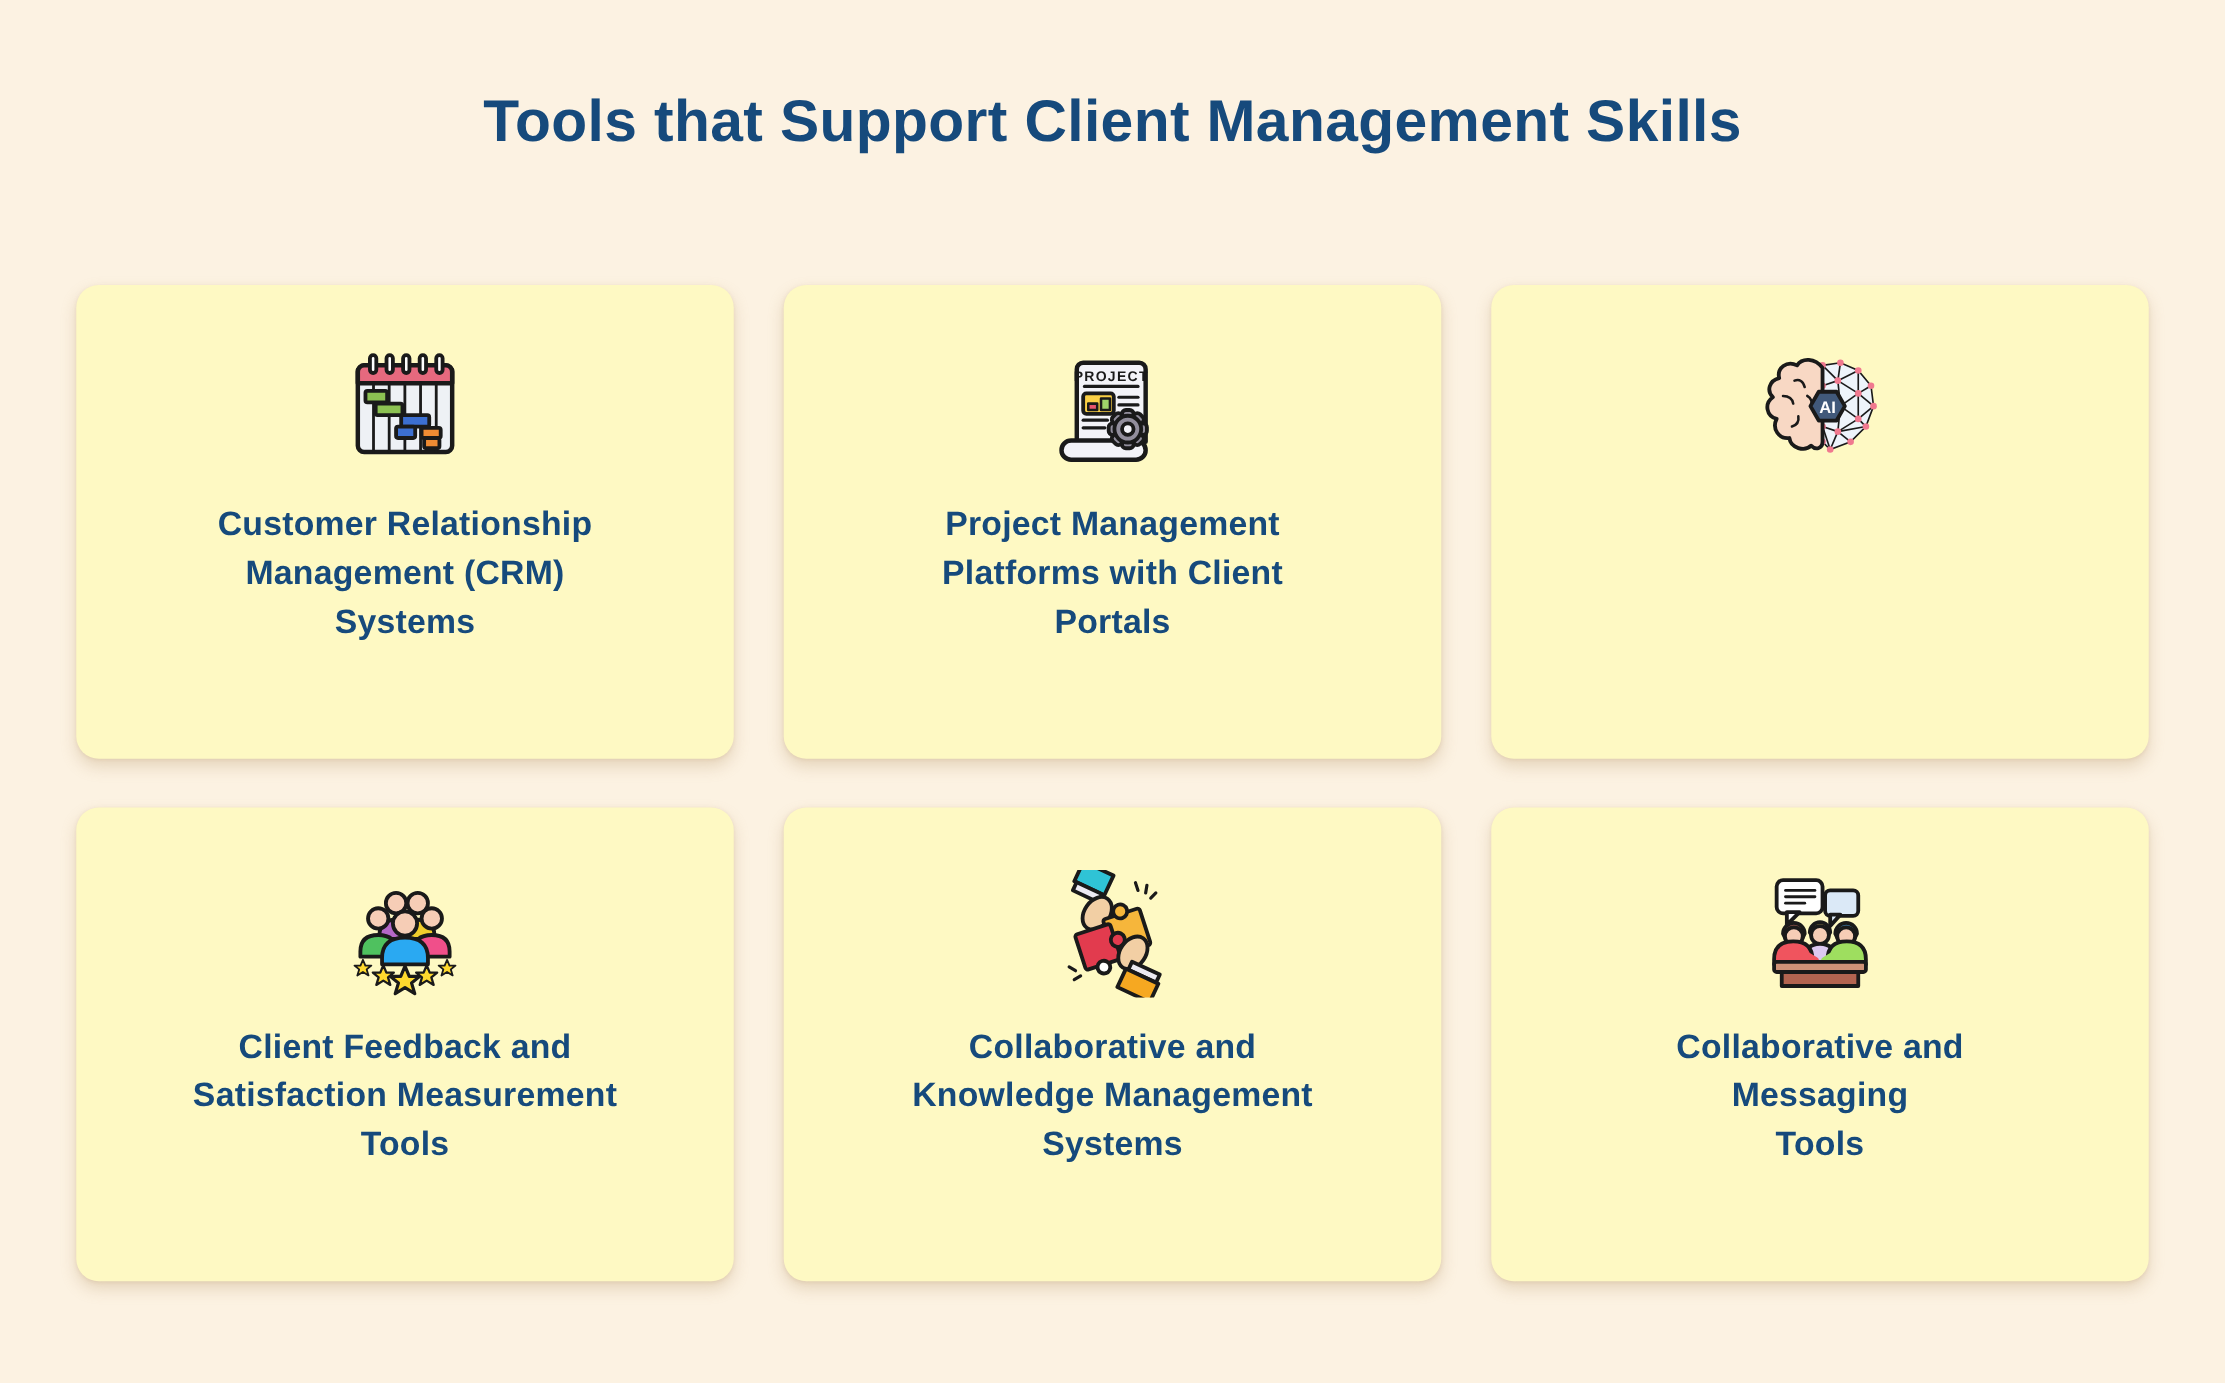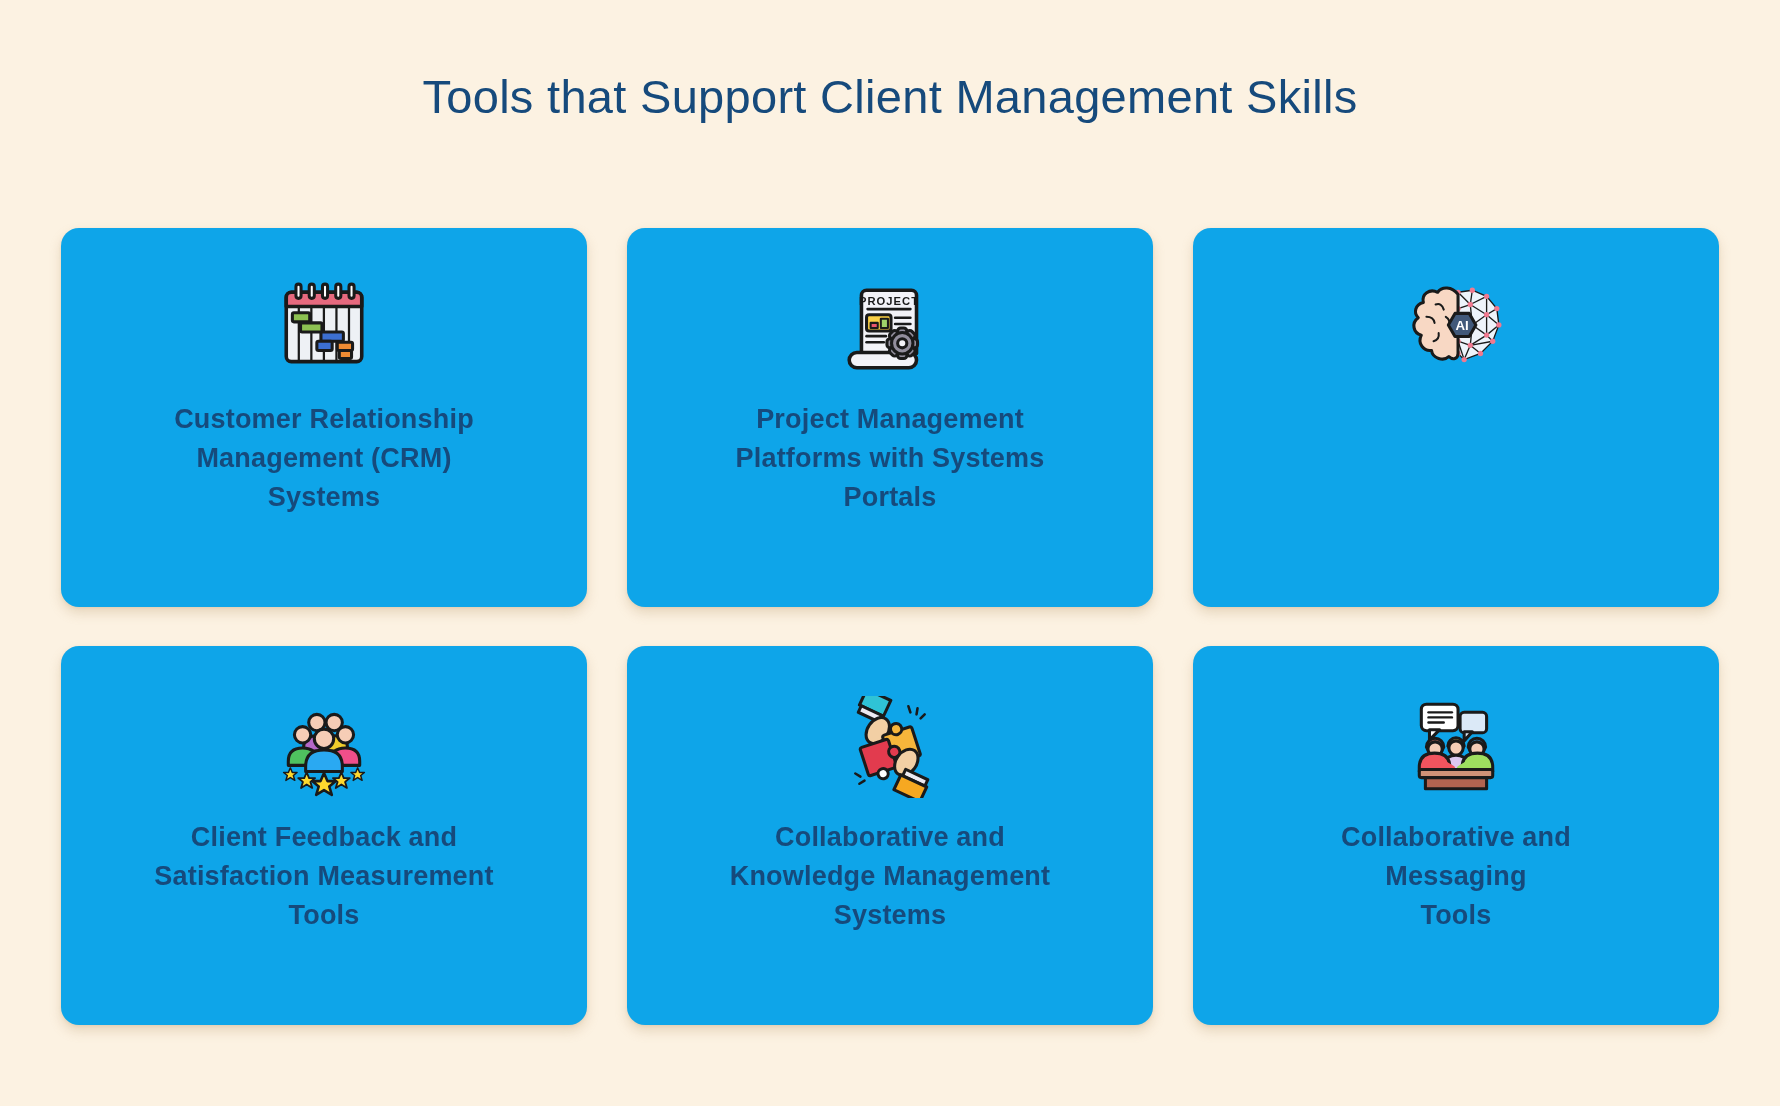--- a/index.html
+++ b/index.html
@@ -7,35 +7,35 @@
     width:1780px;height:1106px;
     background:#FCF2E2;
     font-family:"Liberation Sans","DejaVu Sans",sans-serif;
     overflow:hidden;
   }
   .title{
     padding-top:70px;
     text-align:center;
     font-size:47px;
     line-height:1.15;
-    font-weight:400;
+    font-weight:700;
     letter-spacing:.3px;
     color:#164A7C;
   }
   .grid{
     display:grid;
     grid-template-columns:repeat(3,526px);
     grid-auto-rows:379px;
     column-gap:40px;
     row-gap:39px;
     padding:0 61px;
     margin-top:104px;
   }
   .card{
-    background:#0ea5e9;
+    background:#fef9c3;
     border-radius:18px;
     box-shadow:0 6px 12px rgba(186,154,112,.32),0 1px 3px rgba(186,154,112,.18);
     display:flex;
     flex-direction:column;
     align-items:center;
     box-sizing:border-box;
     padding-top:50px;
   }
   .icon{width:102px;height:102px;flex:0 0 auto;}
   .label{
@@ -113,21 +113,21 @@
             <rect x="47" y="59.5" width="30" height="9" rx="3" transform="rotate(45 62 64)"></rect>
             <rect x="47" y="59.5" width="30" height="9" rx="3" transform="rotate(90 62 64)"></rect>
             <rect x="47" y="59.5" width="30" height="9" rx="3" transform="rotate(135 62 64)"></rect>
             <circle cx="62" cy="64" r="10.5"></circle>
             <circle cx="62" cy="64" r="4.5" fill="#F3F3F8"></circle>
           </g>
         </g>
         <text x="49" y="26" text-anchor="middle" font-size="11" font-weight="bold" letter-spacing="1" fill="#1a1a1a">PROJECT</text>
       </svg>
       <div class="label">Project Management
-Platforms with Systems
+Platforms with Client
 Portals</div>
     </div>
 
     <div class="card">
       <svg class="icon" viewBox="0 0 100 100">
         <polygon points="52,14 66,12 80,18 90,30 92,46 86,62 74,74 58,80 52,74" fill="#EEF4FB"></polygon>
         <g stroke="#1a1a1a" stroke-width="1.3">
           <polygon points="52,14 66,12 80,18 90,30 92,46 86,62 74,74 58,80 52,74" fill="none"></polygon>
           <line x1="52" y1="14" x2="64" y2="26"></line>
             <line x1="66" y1="12" x2="64" y2="26"></line>

